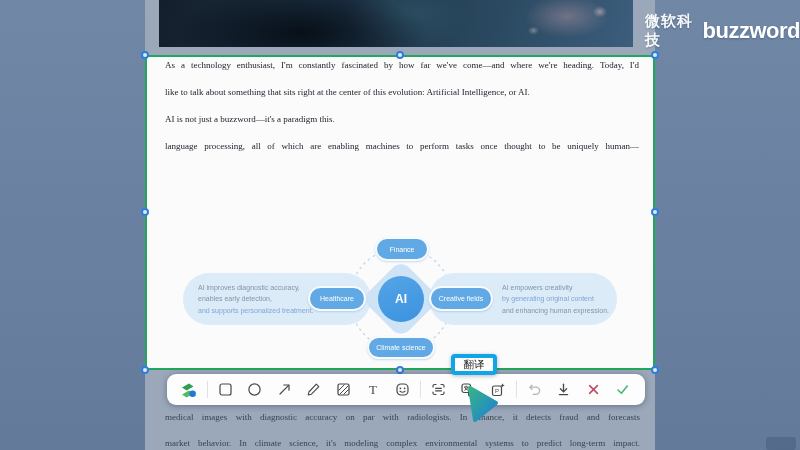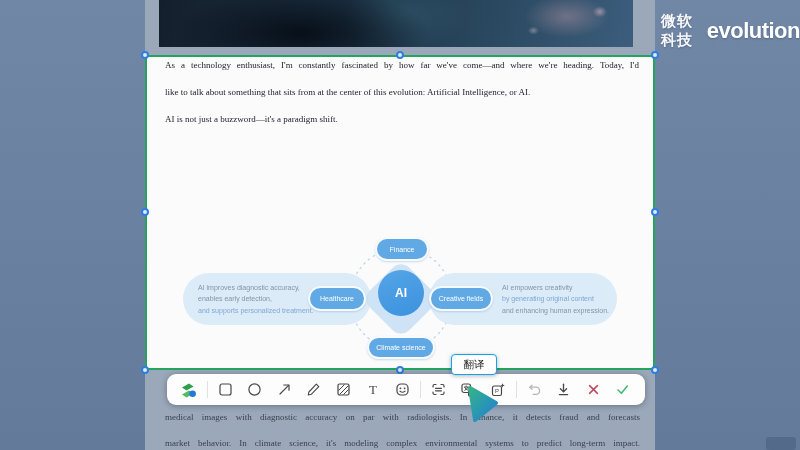--- a/index.html
+++ b/index.html
@@ -31,21 +31,21 @@
   .doc-text { position:absolute; left:18px; top:-5px; width:474px; color:#23242e; }
 
   .handle { position:absolute; width:8px; height:8px; border-radius:50%;
             background:#ddeaff; border:2px solid #2f7de0; z-index:40; }
 
   
   .diagram { position:absolute; left:28px; top:170px; width:450px; height:142px; }
   .dash-ring { position:absolute; left:0; top:0; }
   .diamond { position:absolute; left:198px; top:44px; width:56px; height:56px;
              background:#cfe3f6; border-radius:12px; transform:rotate(45deg); }
-  .ai-circle { position:absolute; left:203px; top:43px; width:46px; height:46px;
+  .ai-circle { position:absolute; left:203px; top:49px; width:46px; height:46px;
                border-radius:50%; background:linear-gradient(160deg,#55a5e7,#3b92de);
                color:#fff; font-weight:700; font-size:12px; display:flex;
                align-items:center; justify-content:center; }
   .pill { position:absolute; background:#61a9e4; border:2px solid rgba(255,255,255,.95);
           border-radius:13px; color:#fff; font-size:7px; display:flex;
           align-items:center; justify-content:center; box-shadow:0 1px 2px rgba(90,140,190,.3); }
   .pill-top { left:200px; top:10px; width:54px; height:24px; }
   .pill-left { left:133px; top:59px; width:58px; height:25px; }
   .pill-right { left:254px; top:59px; width:64px; height:25px; }
   .pill-bottom { left:192px; top:109px; width:68px; height:23px; }
@@ -61,50 +61,51 @@
              background:#fdfdfd; border-radius:9px; box-shadow:0 1px 6px rgba(25,35,55,.4);
              display:flex; align-items:center; justify-content:space-between;
              padding:0 10px; z-index:50; }
   .tool { width:24px; height:24px; display:flex; align-items:center; justify-content:center;
           border-radius:5px; cursor:pointer; }
   .tb-sep { width:1px; height:17px; background:#e1e1e1; }
   .t-serif { font-family:"Liberation Serif", serif; font-size:13px; color:#474747; font-weight:500; }
 
   
   .tooltip { position:absolute; left:451px; top:354px; min-width:46px; height:21px;
-             background:#fefefe; border:1px solid #0ea5e9; border-radius:4px;
+             background:#fefefe; border:4px solid #0ea5e9; border-radius:4px;
              box-shadow:0 1px 4px rgba(0,0,0,.28); color:#1c1c1c; font-size:10.5px;
              display:flex; align-items:center; justify-content:center; z-index:55; padding:0 6px; }
 
   
   .cursor { position:absolute; left:464px; top:384px; z-index:70; }
 
   
   .watermark { position:absolute; left:645px; top:12px; display:flex; align-items:center;
                z-index:80; color:#fff; text-shadow:0 1px 2px rgba(30,50,80,.35); }
-  .wm-cn { font-size:15px; font-weight:700; letter-spacing:1px; opacity:.95;margin-left:16px; }
+  .wm-cn { font-size:15px; font-weight:700; letter-spacing:1px; opacity:.95; }
   .wm-logo { font-size:22px; font-weight:800; letter-spacing:-.5px; margin-left:6px;
              font-family:"Liberation Sans", sans-serif; }
   .corner-mark { position:absolute; left:766px; top:437px; width:30px; height:13px;
                  background:rgba(28,48,80,.22); border-radius:3px; }
 </style>
 </head>
 <body>
 
 <div class="page">
   <div class="hero"></div>
   <div class="bottom-text doc-line fill dim-line" style="position:absolute; top:404px;">medical images with diagnostic accuracy on par with radiologists. In finance, it detects fraud and forecasts</div>
   <div class="bottom-text doc-line fill dim-line" style="position:absolute; top:430px;">market behavior. In climate science, it's modeling complex environmental systems to predict long-term impact.</div>
 </div>
 
 <div class="selection">
   <div class="doc-text">
     <div class="doc-line fill">As a technology enthusiast, I'm constantly fascinated by how far we've come—and where we're heading. Today, I'd</div>
-    <div class="doc-line">like to talk about something that sits from at the center of this evolution: Artificial Intelligence, or AI.</div>
-    <div class="doc-line">AI is not just a buzzword—it's a paradigm shift.</div>
+    <div class="doc-line">like to talk about something that sits right at the center of this evolution: Artificial Intelligence, or AI.</div>
+    <div class="doc-line">AI is not just a buzzword—it's a paradigm this.</div>
+    <div class="doc-line fill">language processing, all of which are enabling machines to perform tasks once thought to be uniquely human—</div>
   </div>
 
   <div class="diagram">
     <svg class="dash-ring" width="450" height="142">
       <circle cx="226" cy="72" r="51" fill="none" stroke="#b9d4ec" stroke-width="1.2" stroke-dasharray="2.5 3.5"></circle>
     </svg>
     <div class="note note-left">
       <div class="nt-gray">AI improves diagnostic accuracy,</div>
       <div class="nt-gray">enables early detection,</div>
       <div class="nt-blue">and supports personalized treatment.</div>
@@ -239,15 +240,15 @@
     <linearGradient id="curg" x1="0" y1="0" x2="1" y2="1">
       <stop offset="0" stop-color="#35b389"></stop>
         <stop offset="1" stop-color="#1f7fd6"></stop>
     </linearGradient>
   </defs>
   <polygon points="6,4 32,19 11,36" fill="url(#curg)" stroke="url(#curg)" stroke-width="4" stroke-linejoin="round"></polygon>
 </svg>
 
 <div class="watermark">
   <span class="wm-cn">微软科技</span>
-  <span class="wm-logo">evolution</span>
+  <span class="wm-logo">buzzword</span>
 </div>
 <div class="corner-mark"></div>
 
 </body></html>

